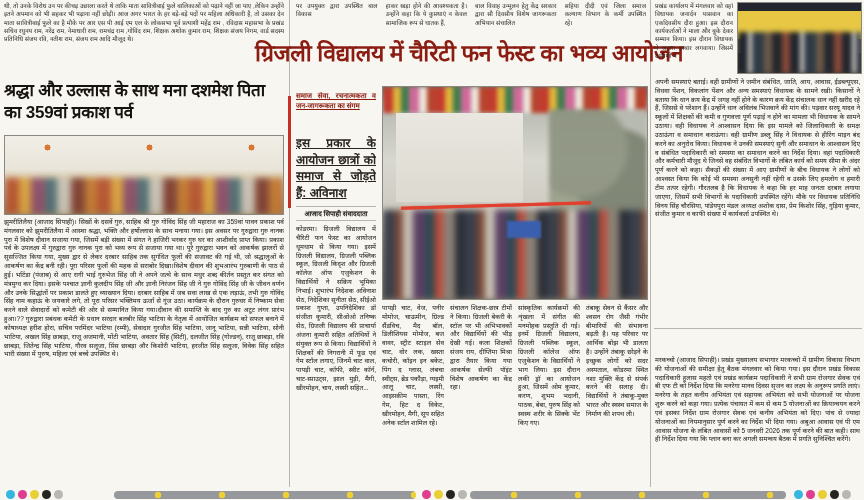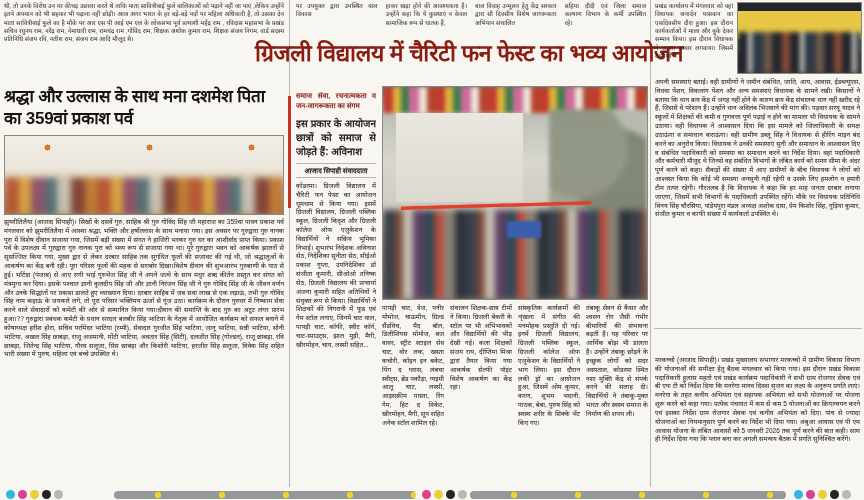--- a/index.html
+++ b/index.html
@@ -25,22 +25,22 @@
   .fest-headline{
     font-size:23px;font-weight:bold;color:#8b1c12;text-align:center;
     white-space:nowrap;letter-spacing:-0.4px;overflow:visible;
   }
   .manrega-headline{
     font-size:14.5px;font-weight:bold;color:#16120f;white-space:nowrap;
     letter-spacing:-0.3px;overflow:hidden;width:212px;
   }
   
   .standfirst-bar{width:3px;background:#c62f25;}
-  .sf1{font-size:7.1px;font-weight:bold;line-height:1.4;color:#8b1c12;text-align:justify;}
-  .sf2{font-size:10px;font-weight:bold;line-height:1.4;color:#2a2520;text-align:justify;margin-top:5px;}
+  .sf1{font-size:7.1px;font-weight:bold;line-height:1.4;color:#8b1c12;text-align:justify;text-decoration:underline;}
+  .sf2{font-size:12px;font-weight:bold;line-height:1.4;color:#2a2520;text-align:justify;margin-top:23px;text-decoration:underline;}
   .byline{font-size:6.8px;font-weight:bold;text-align:center;color:#26221e;
     border-top:1px solid #b9b5ac;border-bottom:1px solid #b9b5ac;padding:2px 0;margin:4px 0;}
   
   .photo{border:1px solid #8d887d;overflow:hidden;background:#d8d6cf;}
   .photo .crowd{position:absolute;bottom:0;left:0;width:100%;height:46%;
     background:repeating-linear-gradient(90deg,#b5502d 0 14px,#d9a23c 14px 26px,#8a4a68 26px 40px,#4a6b73 40px 52px,#c9c4b8 52px 66px,#7c3b2f 66px 80px,#c2772e 80px 92px);
     filter:blur(3px);opacity:.9;}
   .photo .om-marks{position:absolute;top:9%;left:0;width:100%;height:12%;
     background-image:radial-gradient(circle,#d9772e 0 45%,transparent 50%),radial-gradient(circle,#d9772e 0 45%,transparent 50%),radial-gradient(circle,#d9772e 0 45%,transparent 50%);
     background-size:9px 9px;background-position:14% 0,52% 0,90% 0;background-repeat:no-repeat;}
@@ -76,21 +76,21 @@
 <body>
 
 <div class="page">
 
   <div class="abs vrule" style="left:289px;top:0;height:487px;"></div>
   <div class="abs vrule" style="left:650px;top:0;height:487px;"></div>
   <div class="abs hrule" style="left:654px;top:328px;width:208px;"></div>
 
   <div class="abs mini" style="left:4px;top:2px;width:280px;height:80px;">थी, तो उनके विरोध उन पर कीचड़ उछाला करते थे ताकि माता सावित्रीबाई फुले बालिकाओं को पढ़ाने नहीं जा पाए ,लेकिन उन्होंने इतने अपमान को भी सहकर भी पढ़ाना नहीं छोड़ी। आज अगर भारत के हर बड़े-बड़े पदों पर महिला अधिकारी है, तो उसका देन माता सावित्रीबाई फुले का है मौके पर आर एस पी आई एम एल के लोकसभा पूर्व प्रत्याशी महेंद्र राम , रविदास महासभा के प्रखंड सचिव रघुनय राम, नरेंद्र राम, नेमाधारी राम, रामचंद्र राम ,गोविंद राम, शिक्षक अशोक कुमार राम, शिक्षक संजय निगम, वार्ड सदस्य प्रतिनिधि संजय रवि, नतीश राम, संजय राम आदि मौजूद थे।</div>
 
-  <div class="abs left-headline" style="left:4px;top:86px;width:278px;height:46px;">श्रद्धा और उल्लास के साथ मना दशमेश पिता का 359वां प्रकाश पर्व</div>
+  <div class="abs left-headline" style="left:4px;top:80px;width:278px;height:46px;">श्रद्धा और उल्लास के साथ मना दशमेश पिता का 359वां प्रकाश पर्व</div>
 
   <div class="abs photo" style="left:4px;top:135px;width:278px;height:78px;background:linear-gradient(180deg,#f1eee7 0%,#e9e5da 42%,#d9c9a8 56%,#c2a87e 78%,#9c8662 100%);">
     <div class="om-marks"></div>
     <div class="crowd"></div>
   </div>
 
   <div class="abs body-text" style="left:4px;top:218px;width:280px;height:268px;">झुमरीतिलैया (आजाद सिपाही)। सिखों के दसवें गुरु, साहिब श्री गुरु गोविंद सिंह जी महाराज का 359वां पावन प्रकाश पर्व मंगलवार को झुमरीतिलैया में आस्था श्रद्धा, भक्ति और हर्षोल्लास के साथ मनाया गया। इस अवसर पर गुरुद्वारा गुरु नानक पुरा में विशेष दीवान सजाया गया, जिसमें बड़ी संख्या में संगत ने हाजिरी भरकर गुरु घर का आशीर्वाद प्राप्त किया। प्रकाश पर्व के उपलक्ष्य में गुरुद्वारा गुरु नानक पुरा को भव्य रूप से सजाया गया था। पूरे गुरुद्वारा भवन को आकर्षक झालरों से सुसज्जित किया गया, मुख्य द्वार से लेकर दरबार साहिब तक सुगंधित फूलों की सजावट की गई थी, जो श्रद्धालुओं के आकर्षण का केंद्र बनी रही। पूरा परिसर फूलों की महक से सराबोर दिखा।विशेष दीवान की शुभआरंभ गुरुबाणी के पाठ से हुई। भटिंडा (पंजाब) से आए रागी भाई गुरुभेज सिंह जी ने अपने जत्थे के साथ मधुर शब्द कीर्तन प्रस्तुत कर संगत को मंत्रमुग्ध कर दिया। इसके पश्चात ज्ञानी कुलदीप सिंह जी और ज्ञानी निरंजन सिंह जी ने गुरु गोविंद सिंह जी के जीवन वर्णन और उनके सिद्धांतों पर प्रकाश डालते हुए व्याख्यान दिया। दरबार साहिब में जब सवा लाख से एक लड़ाऊं, तभी गुरु गोविंद सिंह नाम कहाऊं के जयकारे लगे, तो पूरा परिसर भक्तिमय ऊर्जा से गूंज उठा। कार्यक्रम के दौरान गुरुघर में निष्काम सेवा करने वाले सेवादारों को कमेटी की ओर से सम्मानित किया गया।दीवान की समाप्ति के बाद गुरु का अटूट लंगर प्रारंभ हुआ।?? गुरुद्वारा प्रबंधक कमेटी के प्रधान सरदार बलबीर सिंह भाटिया के नेतृत्व में आयोजित कार्यक्रम को सफल बनाने में कोषाध्यक्ष हरीश होरा, सचिव परमिंदर भाटिया (रम्मी), सेवादार गुरजीत सिंह भाटिया, जानू भाटिया, सन्नी भाटिया, सोनी भाटिया, अखल सिंह छाबड़ा, राजू अजमानी, मोंटी भाटिया, अवतार सिंह (सिटी), दलजीत सिंह (गोल्डन), राजू छाबड़ा, रवि छाबड़ा, जितेन्द्र सिंह भाटिया, गौरव सलूजा, प्रिंस छाबड़ा और किशोरी भाटिया, हरजीत सिंह सलूजा, विवेक सिंह सहित भारी संख्या में पुरुष, महिला एवं बच्चे उपस्थित थे।</div>
 
   <div class="abs" style="left:296px;top:2px;width:350px;display:flex;gap:8px;">
     <div class="mini" style="width:82px;height:28px;">पर उपयुक्त द्वारा उपस्थित बाल विकास</div>

